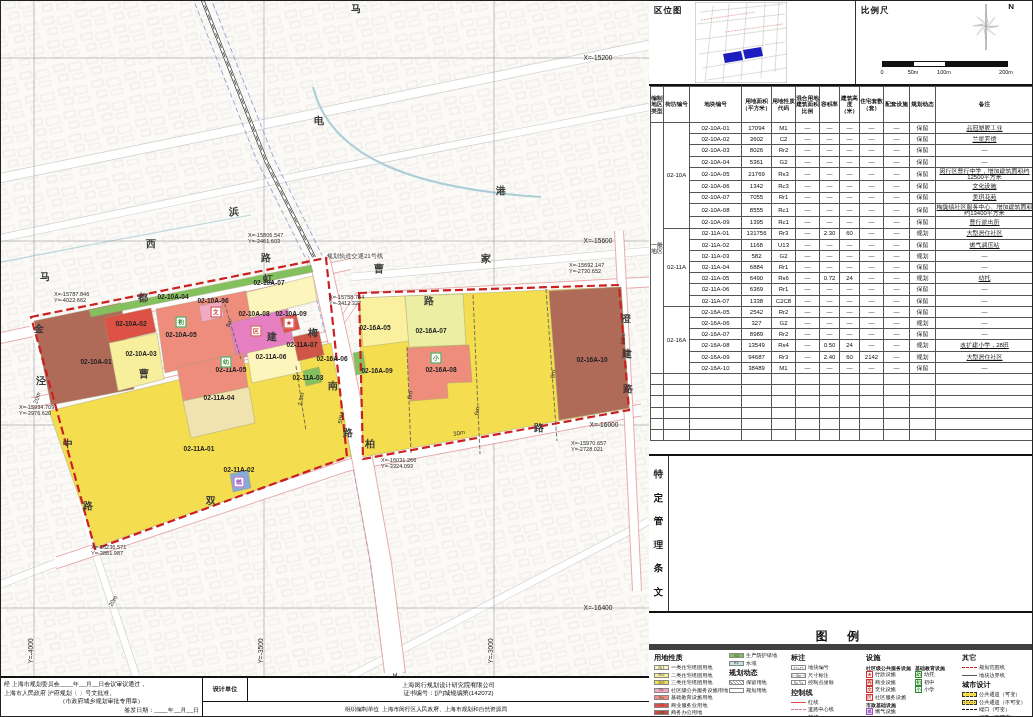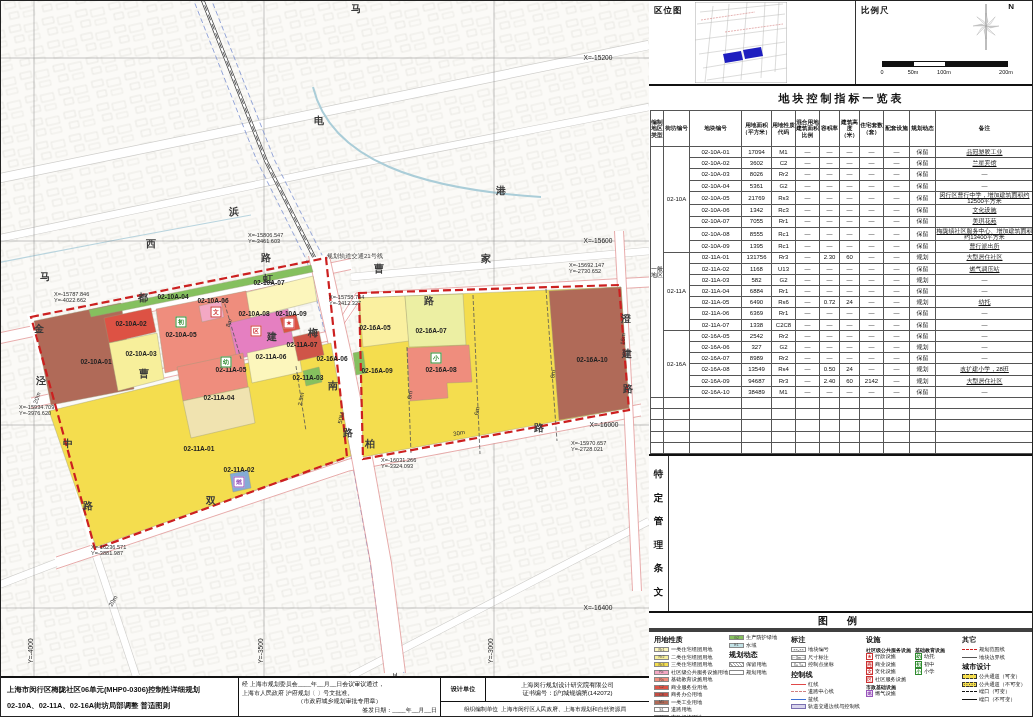--- a/index.html
+++ b/index.html
@@ -58,22 +58,22 @@
   td.u{text-decoration:underline;}
   td.tiny{font-size:4.2px;}
   tr.empty td{height:10.2px;}
   
   .prov{height:157px;border-bottom:2px solid #111;display:flex;box-sizing:border-box;}
   .prov-side{width:19px;border-right:1px solid #333;display:flex;flex-direction:column;
              align-items:center;justify-content:space-between;padding:12px 0;font-size:9.5px;font-weight:bold;}
   .prov-body{flex:1;padding:4px 6px 0 6px;font-size:7.9px;line-height:1.5;text-align:justify;}
   
   .legend{height:103px;position:relative;}
-  .lg-title{text-align:center;font-size:10px;font-weight:bold;letter-spacing:8px;
-            height:15px;line-height:15px;border-bottom:4px solid #404040;}
+  .lg-title{text-align:center;font-size:12px;font-weight:bold;letter-spacing:8px;
+            height:15px;line-height:15px;border-bottom:6px solid #404040;margin-top:16px;}
   .lg-body{display:flex;padding:2px 2px 0 5px;}
   .lgc1{width:75px;}.lgc2{width:62px;}.lgc3{width:75px;}.lgc4{width:70px;}.lgc5{flex:1;}
   .lg-h{font-size:7.2px;font-weight:bold;margin:1px 0 1px;}
   .lg-item{display:flex;align-items:center;height:7.5px;font-size:5.2px;white-space:nowrap;}
   .lg-sw{width:15px;height:5.2px;border:0.5px solid #888;margin-right:2px;flex:none;
          display:flex;align-items:center;justify-content:center;font-size:3.6px;color:#444;box-sizing:border-box;}
   .sw-hatch{background:repeating-linear-gradient(45deg,#fff,#fff 1.4px,#aaa 1.4px,#aaa 2.2px);}
   .sw-plain{background:#fff;}
   .sw-plotno{font-size:4px;letter-spacing:0;}
   .sw-dim{font-size:4px;}
@@ -299,24 +299,20 @@
         <span class="mi" style="color: rgb(204, 51, 51); left: 215px; top: 311px;">文</span>
         <span class="mi" style="color: rgb(204, 51, 51); left: 255px; top: 330px;">区</span>
         <span class="mi" style="color: rgb(204, 51, 51); left: 288px; top: 322px;">★</span>
         <span class="mi" style="color: rgb(46, 139, 46); left: 225px; top: 361px;">幼</span>
         <span class="mi" style="color: rgb(153, 85, 187); left: 238px; top: 481px;">燃</span>
         <span class="mi" style="color: rgb(46, 139, 46); left: 435px; top: 357px;">小</span>
       </div>
   </div>
 
   <div class="tbar">
-    <div class="tb1">
-      <div>上海市闵行区梅陇社区06单元(MHP0-0306)控制性详细规划</div>
-      <div>02-10A、02-11A、02-16A街坊局部调整  普适图则</div>
-    </div>
     <div class="tb2">
       <div>经  上海市规划委员会____年__月__日会议审议通过，</div>
       <div>上海市人民政府  沪府规划〔    〕号文批准。</div>
       <div class="seal">（市政府城乡规划审批专用章）</div>
       <div class="sign">签发日期：____年__月__日</div>
     </div>
     <div class="tb3">
       <div class="tb3-top">
         <div class="tb3-lab">设计单位</div>
         <div class="tb3-main">
@@ -385,21 +381,20 @@
         <div id="sbar-ticks">
             <span style="left: 0px; top: 0px;">0</span>
             <span style="left: 31px; top: 0px;">50m</span>
             <span style="left: 62px; top: 0px;">100m</span>
             <span style="left: 124px; top: 0px;">200m</span>
           </div>
       </div>
     </div>
 
     <div class="tbl-sec">
-      <div class="tbl-title">地块控制指标一览表</div>
       <table class="ind">
         <colgroup>
           <col style="width:13px">
             <col style="width:26px">
             <col style="width:52px">
             <col style="width:30px">
           <col style="width:24px">
             <col style="width:24px">
             <col style="width:20px">
             <col style="width:20px">

